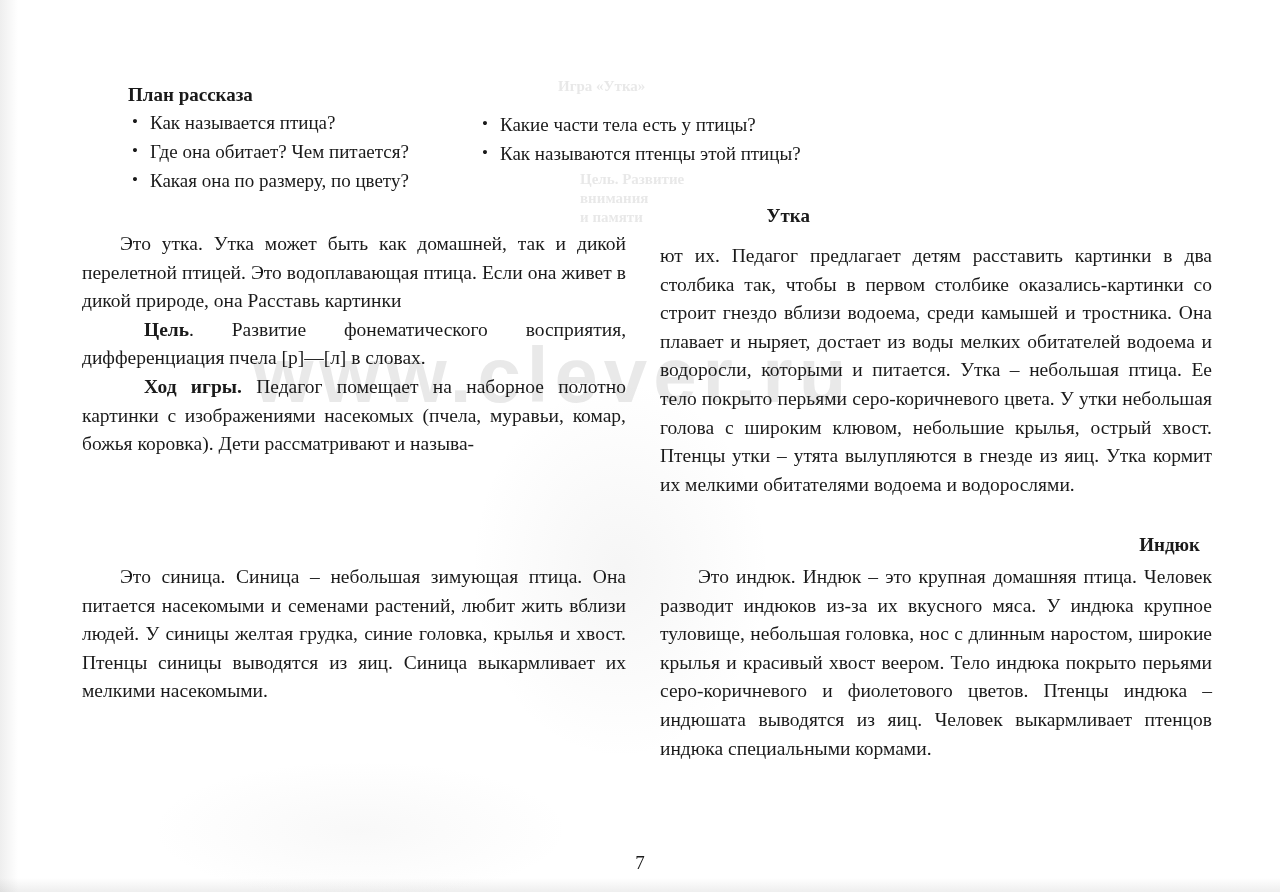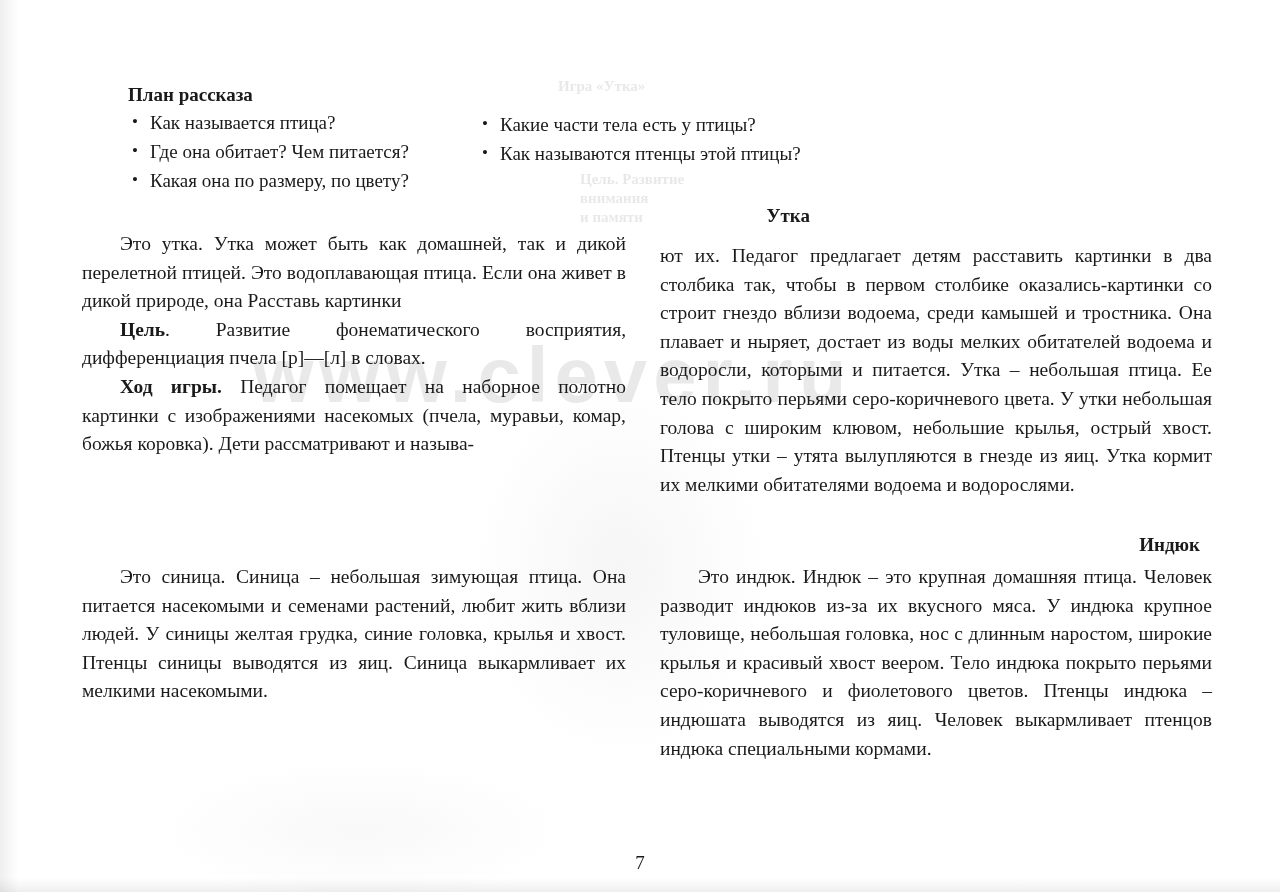--- a/index.html
+++ b/index.html
@@ -98,21 +98,21 @@
   .col {
     position: absolute;
     font-size: 19.5px;
     line-height: 28.6px;
     text-align: justify;
     text-justify: inter-word;
   }
   .col p { margin: 0; }
   .col p + p { margin-top: 0; }
   .indent { text-indent: 38px; }
-  .b { font-weight: bold; }
+  .b { font-weight: bold; margin-left: 24px; }
 
   .col-left-top   { left: 82px;  top: 230px; width: 544px; }
   .col-right-top  { left: 660px; top: 242px; width: 552px; font-family: Liberation Serif, serif; }
   .col-left-bot   { left: 82px;  top: 563px; width: 544px; }
   .col-right-bot  { left: 660px; top: 563px; width: 552px; }
 
   .page-number {
     position: absolute;
     left: 0;
     top: 852px;

